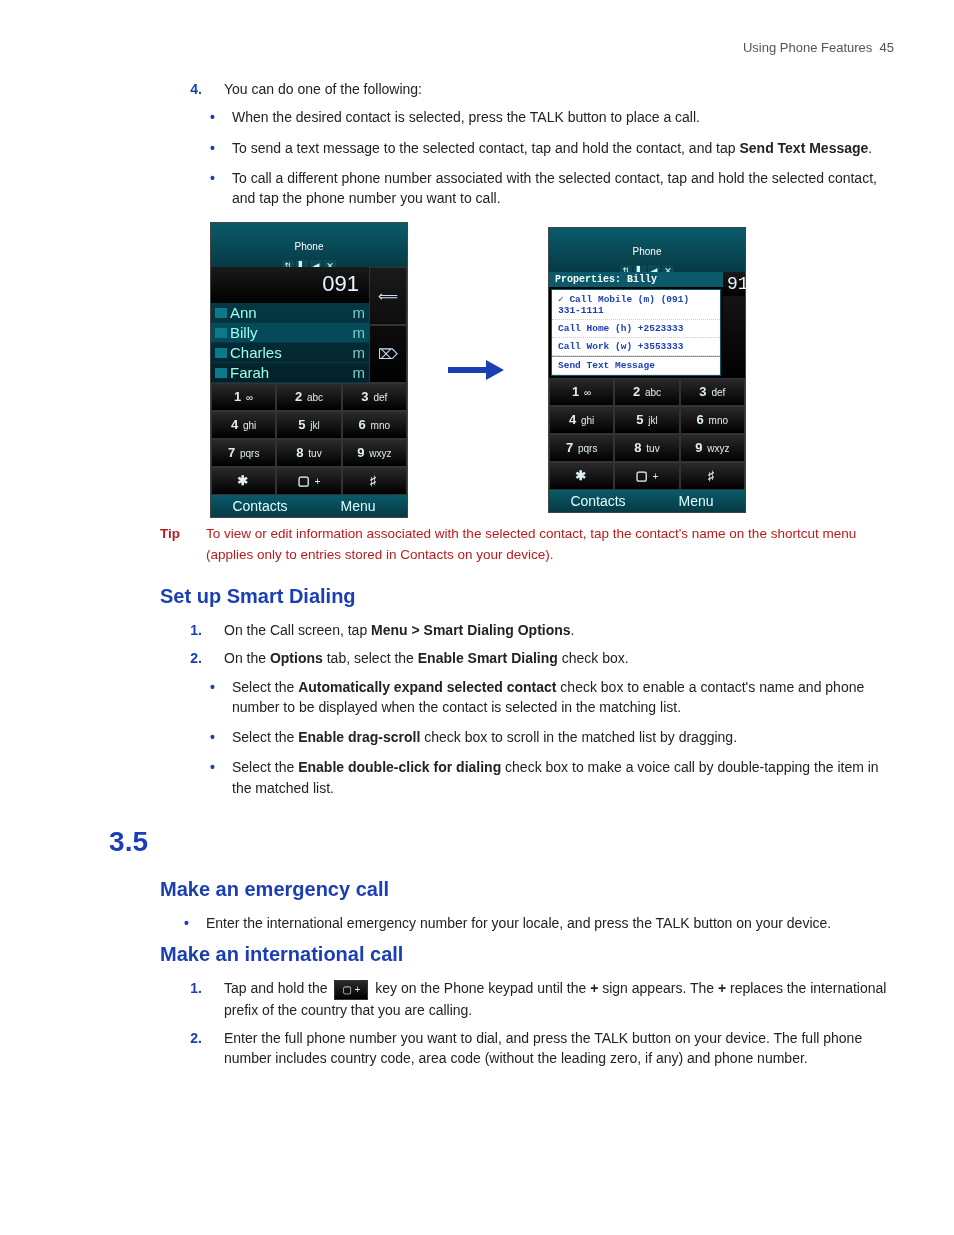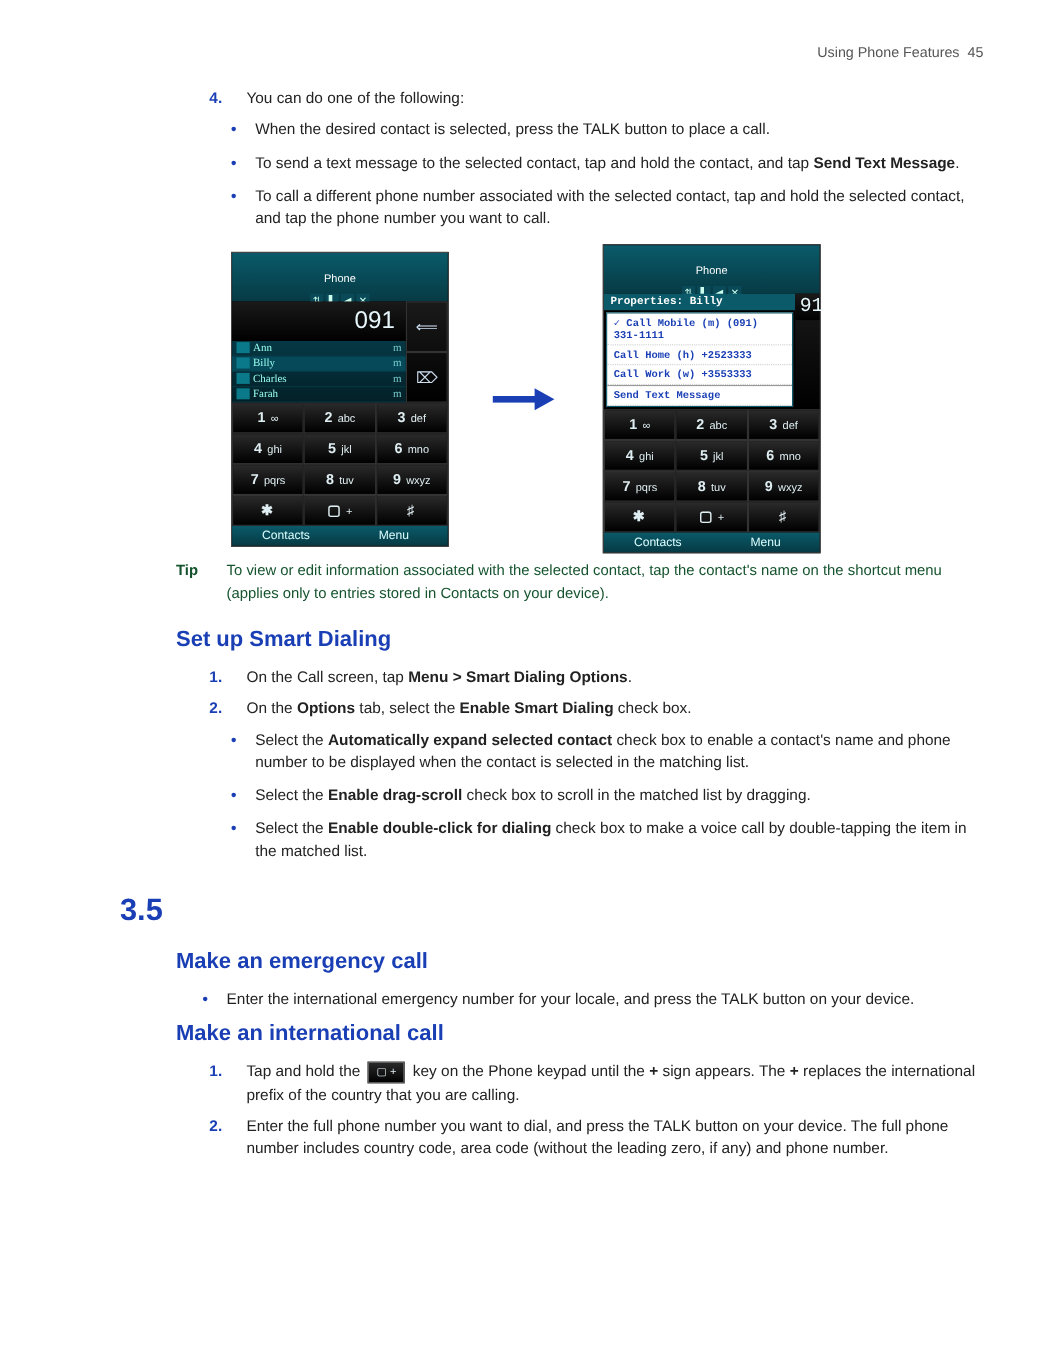--- a/index.html
+++ b/index.html
@@ -36,21 +36,21 @@
 
   .figure-row {
     display: flex;
     align-items: center;
     justify-content: flex-start;
     margin: 14px 0 6px 130px;
     gap: 40px;
   }
   .caption { font-size: 12.5px; color: #333; margin: 6px 0 18px 160px; }
 
-  .tip-row { display: flex; margin: 0 0 20px 80px; font-size: 13.5px; color: #14532d; line-height: 1.5; }
+  .tip-row { display: flex; margin: 0 0 20px 80px; font-size: 13.5px; color: #b91c1c; line-height: 1.5; }
   .tip-label { font-weight: 700; width: 46px; flex: 0 0 46px; }
   .tip-body { flex: 1; }
 
   .h2 { font-size: 20px; font-weight: 700; color: #1a3fb5; margin: 10px 0 12px 80px; }
   .h1-row { display: flex; align-items: baseline; margin: 28px 0 20px 0; }
   .h1-num { font-size: 28px; font-weight: 700; color: #1a3fb5; width: 80px; text-align: right; padding-right: 12px; box-sizing: border-box; }
   .h1-title { font-size: 28px; font-weight: 700; color: #1a3fb5; }
 
   
   .phone {
@@ -66,38 +66,38 @@
      linear-gradient(#fff,#fff) 0 0/5px 5px no-repeat,
      linear-gradient(#fff,#fff) 6px 0/5px 5px no-repeat,
      linear-gradient(#fff,#fff) 0 6px/5px 5px no-repeat,
      linear-gradient(#fff,#fff) 6px 6px/5px 5px no-repeat; opacity:.3;}
   .ph-title .spacer { flex:1; }
   .ph-title-icons { display:flex; gap:2px; }
   .ph-ti { width:12px; height:12px; background:#0a4a58; display:inline-block; color:#cfe; font-size:9px; line-height:12px; text-align:center;}
   .ph-display { background: linear-gradient(#1a1a1a,#000); color: #e6f6fa; text-align: right; padding: 4px 10px; font-size: 22px; height: 28px; }
   .ph-display.short { height: 20px; font-size: 18px; padding:2px 8px; }
   .ph-list { background: linear-gradient(#053844,#032028); }
-  .ph-li { display:flex; align-items:center; padding:1px 4px; color:#9fe; font-size:10px; border-bottom:1px solid #063844;font-family:Liberation Serif, serif;}
+  .ph-li { display:flex; align-items:center; padding:1px 4px; color:#9fe; font-size:15px; border-bottom:1px solid #063844;}
   .ph-li.sel { background:#064a5a;align-items:center; }
   .ph-li .ic { width:12px; height:10px; background:#0a7a8a; margin-right:3px; }
   .ph-li .r { margin-left:auto; color:#7cc; }
   .ph-popup-title { background:#0a5a6a; color:#fff; font-weight:700; padding:2px 6px; font-size:10px;}
   .ph-popup { background:#fff; border:1px solid #0a5a6a; margin:2px; }
   .ph-popup-item { padding:3px 6px; color:#1a3fb5; font-size:9.5px; border-bottom:1px dotted #ccc;}
   .ph-popup-item.sel::before { content:"✓ "; color:#1a3fb5; }
   .ph-popup-item.bold { font-weight:700; }
   .ph-keypad { display:grid; grid-template-columns: repeat(3,1fr); }
   .ph-key {
     background: linear-gradient(#2a2a2a,#000);
     color:#dfeef2; text-align:center; height:26px; line-height:26px;
     border:1px solid #333; font-size:10px;
   }
   .ph-key .big { font-size:13px; font-weight:600; margin-right:2px;}
   .ph-soft { background: linear-gradient(#0a5a6a,#063a44); display:flex; }
-  .ph-soft div { flex:1; text-align:center; color:#dff; font-size:11px; padding:3px 0;}
+  .ph-soft div { flex:1; text-align:center; color:#dff; font-size:14px; padding:3px 0;}
   .ph-side { display:grid; grid-template-columns: 1fr 38px; }
   .ph-side-main {}
   .ph-side-col { background: linear-gradient(#1a1a1a,#000); display:flex; flex-direction:column; }
   .ph-side-btn { flex:1; border:1px solid #333; display:flex; align-items:center; justify-content:center; color:#cde; font-size:14px;}
 
   .arrow { width:60px; height:14px; position:relative; }
   .arrow::before { content:""; position:absolute; left:0; top:4px; width:40px; height:6px; background:#1a3fb5;}
   .arrow::after { content:""; position:absolute; left:38px; top:-3px; border-left:18px solid #1a3fb5; border-top:10px solid transparent; border-bottom:10px solid transparent;}
 
   .key-inline {

